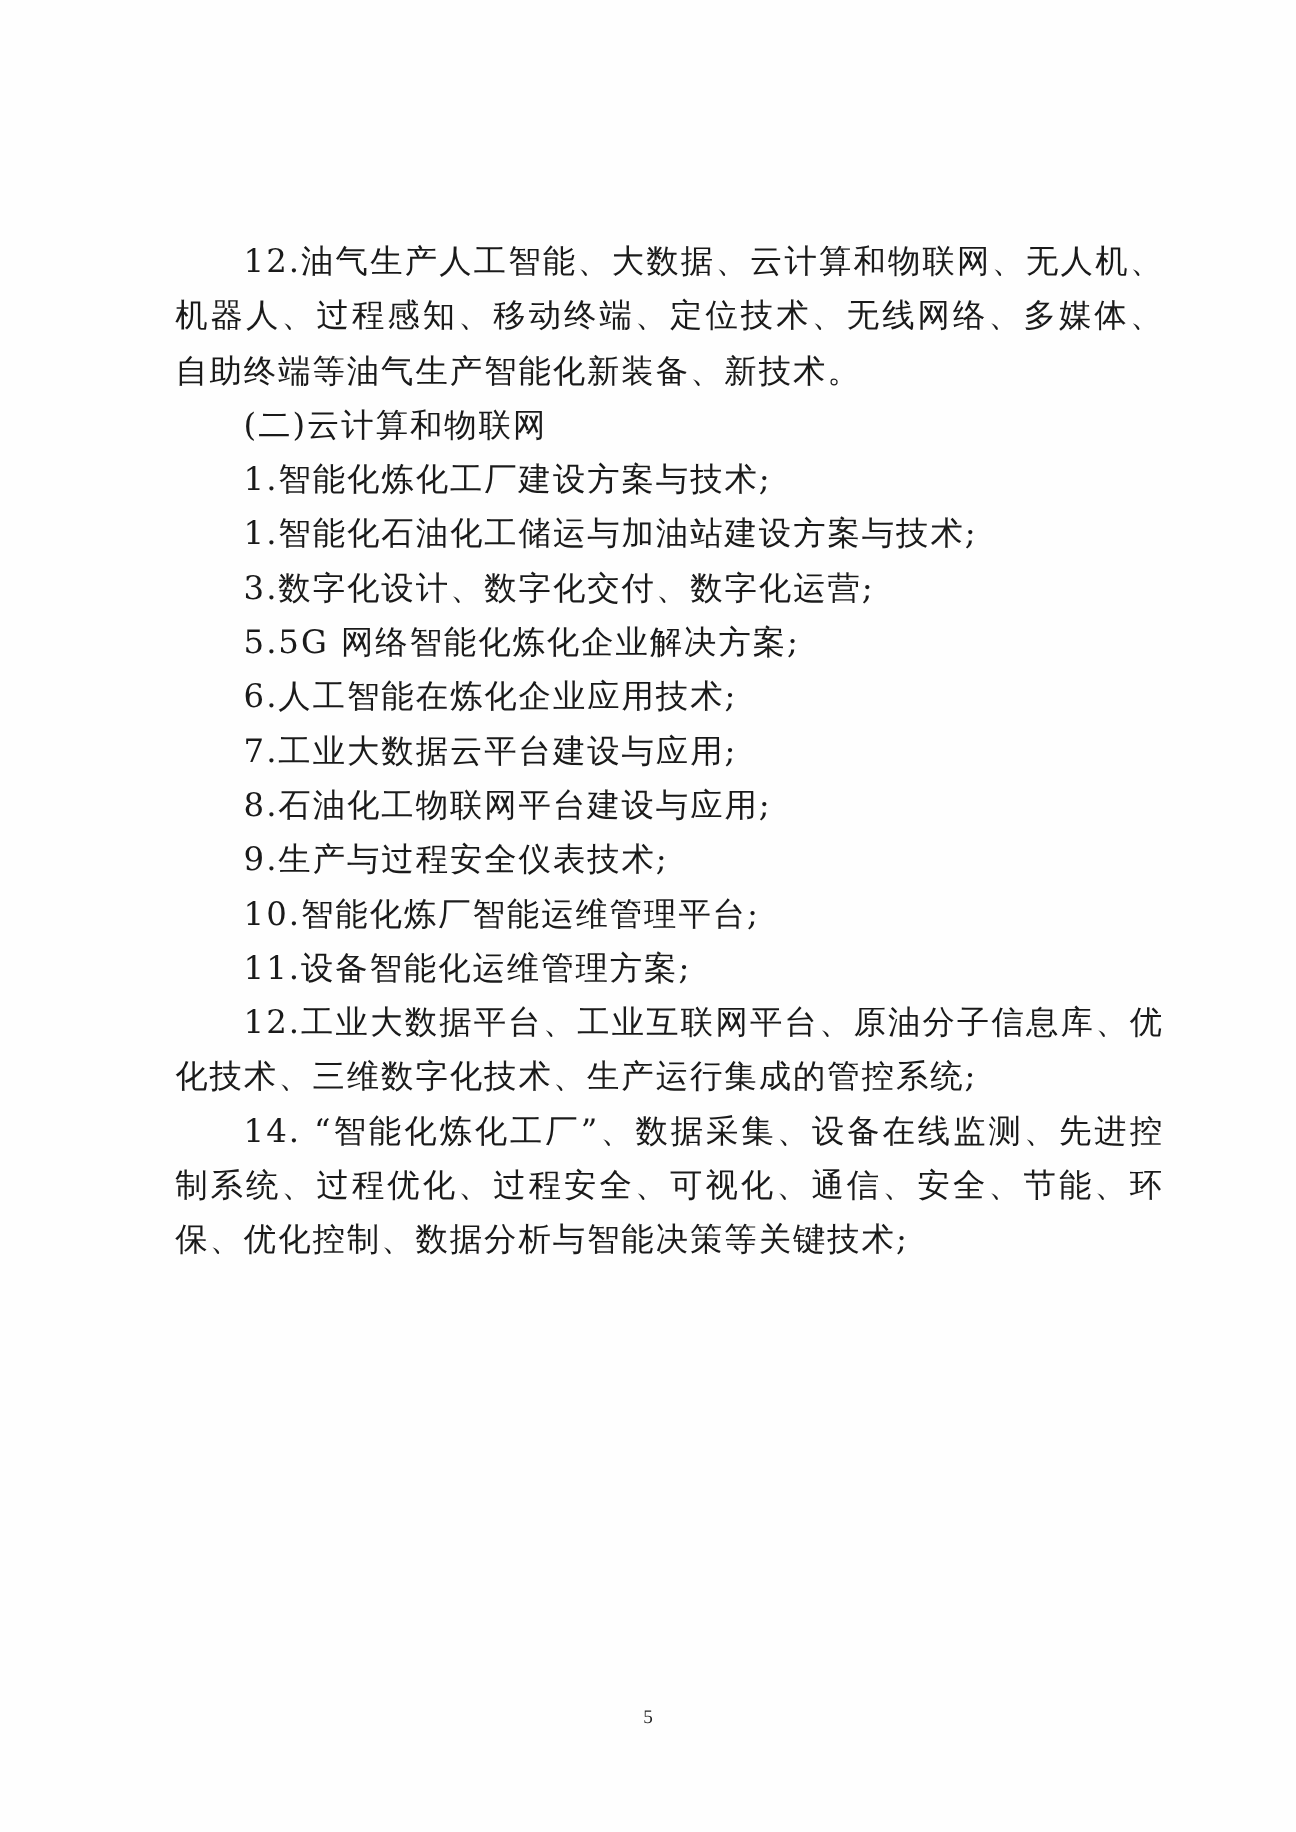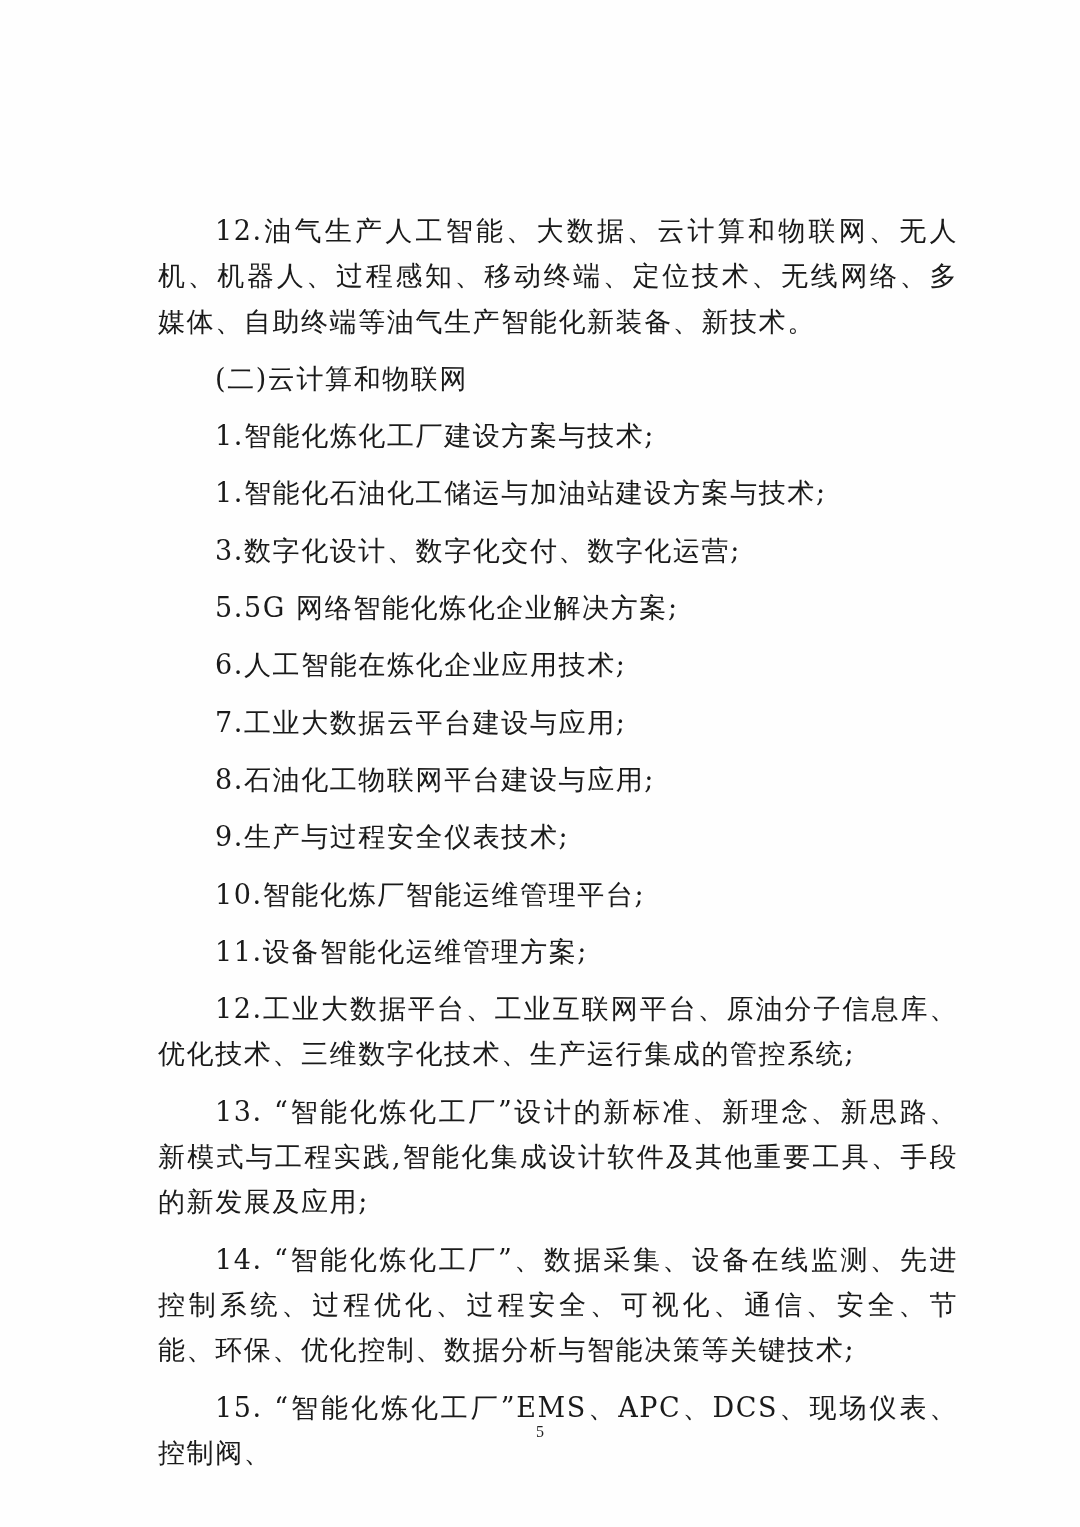--- a/index.html
+++ b/index.html
@@ -21,21 +21,21 @@
       width: 1080px; height: 1527px;
       background: #fefefe;
     }
     .content {
       position: absolute;
       left: 146px;
       top: 196px;
       width: 824px;
     }
     .para {
-      margin: 12px;
+      margin: 0;
       font-size: 27px;
       line-height: 45.3px;
       letter-spacing: 1.6px;
       text-align: justify;
       text-align-last: left;
       word-break: break-all;
       font-weight: normal;
     }
     .indent {
       text-indent: 57px;
@@ -62,18 +62,16 @@
     <p class="para indent">1.智能化石油化工储运与加油站建设方案与技术;</p>
     <p class="para indent">3.数字化设计、数字化交付、数字化运营;</p>
     <p class="para indent">5.5G 网络智能化炼化企业解决方案;</p>
     <p class="para indent">6.人工智能在炼化企业应用技术;</p>
     <p class="para indent">7.工业大数据云平台建设与应用;</p>
     <p class="para indent">8.石油化工物联网平台建设与应用;</p>
     <p class="para indent">9.生产与过程安全仪表技术;</p>
     <p class="para indent">10.智能化炼厂智能运维管理平台;</p>
     <p class="para indent">11.设备智能化运维管理方案;</p>
     <p class="para indent">12.工业大数据平台、工业互联网平台、原油分子信息库、优化技术、三维数字化技术、生产运行集成的管控系统;</p>
-    <p class="para indent">13. “智能化炼化工厂”设计的新标准、新理念、新思路、新模式与工程实践,智能化集成设计软件及其他重要工具、手段的新发展及应用;</p>
     <p class="para indent">14. “智能化炼化工厂”、数据采集、设备在线监测、先进控制系统、过程优化、过程安全、可视化、通信、安全、节能、环保、优化控制、数据分析与智能决策等关键技术;</p>
-    <p class="para indent">15. “智能化炼化工厂”EMS、APC、DCS、现场仪表、控制阀、</p>
   </div>
   <div class="page-number">5</div>
 </div>
 
 </body></html>

